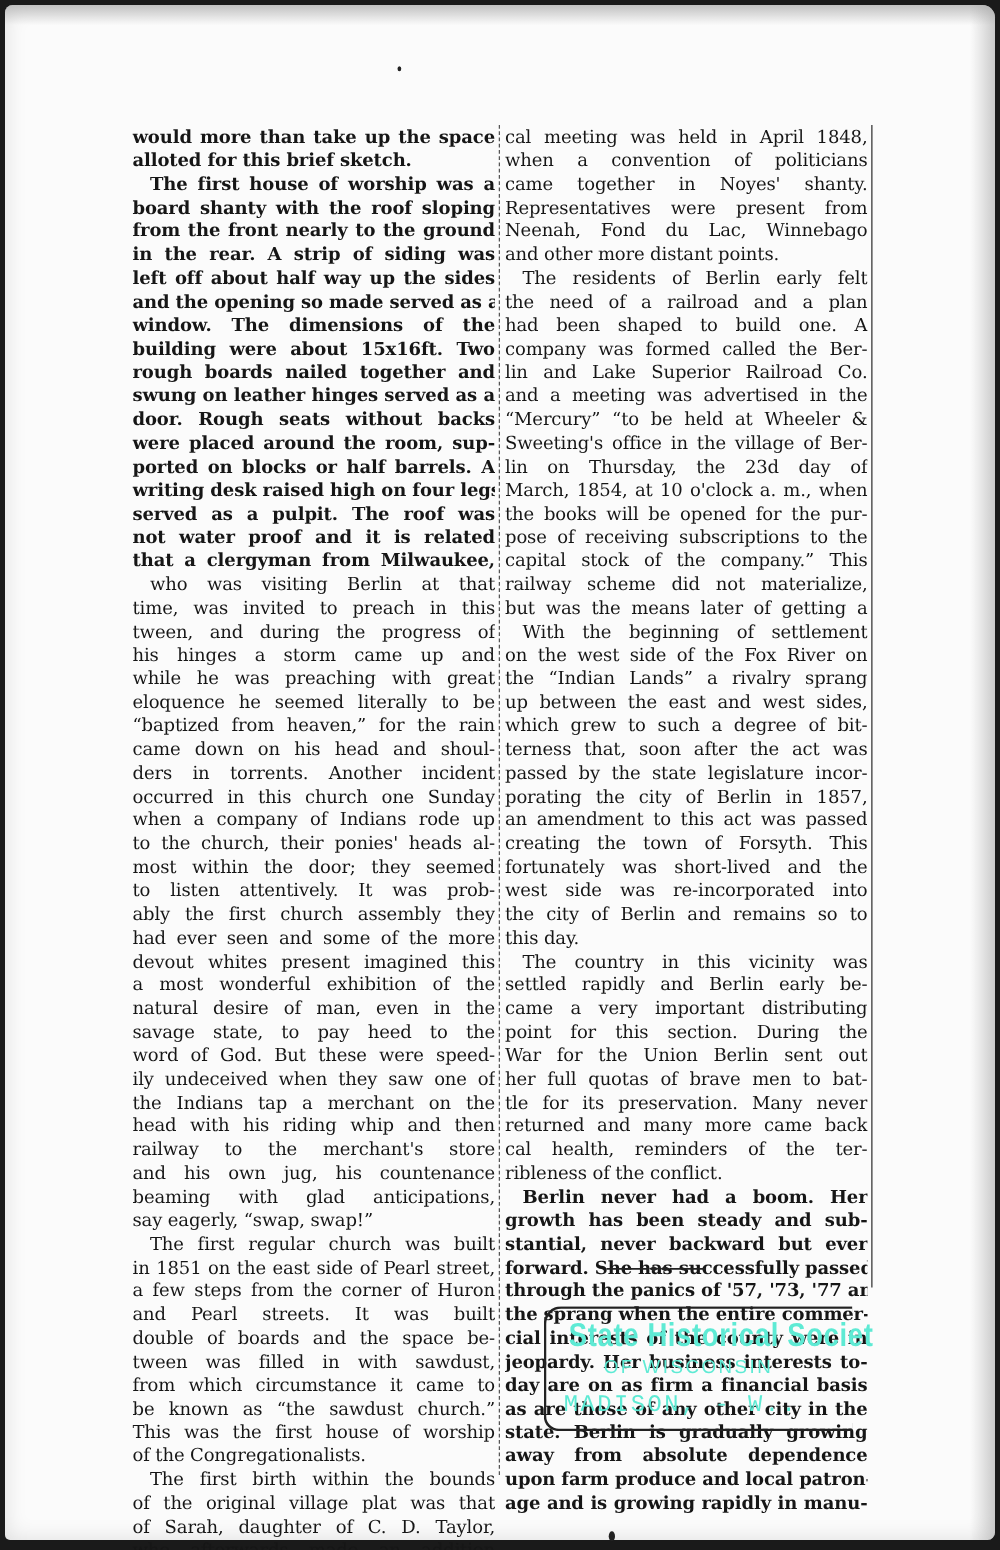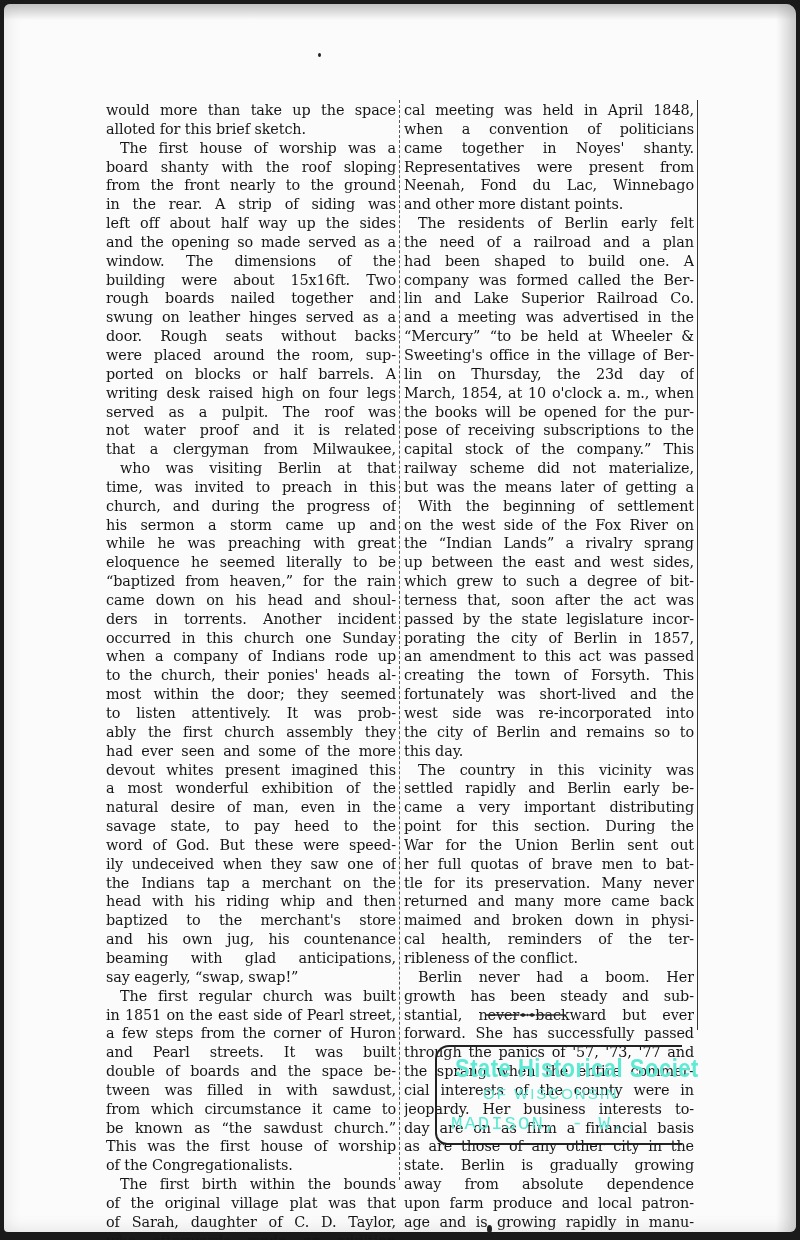--- a/index.html
+++ b/index.html
@@ -29,21 +29,21 @@
     font-size:14.4px; line-height:18.85px; color:#161616;
     letter-spacing:-0.1px;
   }
   .col-left { left:106px; width:290px; }
   .col-right { left:404px; width:290px; }
   .rule {
     position:absolute; width:0; border-left:1.4px solid #333;
   }
   .rule-mid { left:399px; top:100px; height:1080px; border-left-style:dashed; border-left-color:#555; }
   .rule-right { left:697px; top:100px; height:930px; }
-  .bold { font-weight:normal; }
+  .bold { font-weight:bold; }
   .line { display:block; text-align:justify; text-align-last:justify; white-space:nowrap; overflow:hidden; height:18.85px; }
   .line.last { text-align-last:left; }
   .line.indent { padding-left:14px; }
   .dingbat {
     position:absolute; left:485px; top:1012px; width:80px; height:6px;
   }
   .stamp {
     position:absolute; left:435px; top:1045px; width:245px; height:96px;
     border:2px solid #222; border-right:none; border-radius:14px 0 0 12px;
     color:#5eead4;
@@ -77,43 +77,43 @@
     <span class="line bold">swung on leather hinges served as a</span>
     <span class="line bold">door. Rough seats without backs</span>
     <span class="line bold">were placed around the room, sup-</span>
     <span class="line bold">ported on blocks or half barrels. A</span>
     <span class="line bold">writing desk raised high on four legs</span>
     <span class="line bold">served as a pulpit. The roof was</span>
     <span class="line bold">not water proof and it is related</span>
     <span class="line bold">that a clergyman from Milwaukee,</span>
     <span class="line indent">who was visiting Berlin at that</span>
     <span class="line">time, was invited to preach in this</span>
-    <span class="line">church, and during the progress of</span>
-    <span class="line">his sermon a storm came up and</span>
+    <span class="line">tween, and during the progress of</span>
+    <span class="line">his hinges a storm came up and</span>
     <span class="line">while he was preaching with great</span>
     <span class="line">eloquence he seemed literally to be</span>
     <span class="line">“baptized from heaven,” for the rain</span>
     <span class="line">came down on his head and shoul-</span>
     <span class="line">ders in torrents. Another incident</span>
     <span class="line">occurred in this church one Sunday</span>
     <span class="line">when a company of Indians rode up</span>
     <span class="line">to the church, their ponies' heads al-</span>
     <span class="line">most within the door; they seemed</span>
     <span class="line">to listen attentively. It was prob-</span>
     <span class="line">ably the first church assembly they</span>
     <span class="line">had ever seen and some of the more</span>
     <span class="line">devout whites present imagined this</span>
     <span class="line">a most wonderful exhibition of the</span>
     <span class="line">natural desire of man, even in the</span>
     <span class="line">savage state, to pay heed to the</span>
     <span class="line">word of God. But these were speed-</span>
     <span class="line">ily undeceived when they saw one of</span>
     <span class="line">the Indians tap a merchant on the</span>
     <span class="line">head with his riding whip and then</span>
-    <span class="line">baptized to the merchant's store</span>
+    <span class="line">railway to the merchant's store</span>
     <span class="line">and his own jug, his countenance</span>
     <span class="line">beaming with glad anticipations,</span>
     <span class="line last">say eagerly, “swap, swap!”</span>
     <span class="line indent">The first regular church was built</span>
     <span class="line">in 1851 on the east side of Pearl street,</span>
     <span class="line">a few steps from the corner of Huron</span>
     <span class="line">and Pearl streets. It was built</span>
     <span class="line">double of boards and the space be-</span>
     <span class="line">tween was filled in with sawdust,</span>
     <span class="line">from which circumstance it came to</span>
@@ -162,21 +162,20 @@
     <span class="line">the city of Berlin and remains so to</span>
     <span class="line last">this day.</span>
     <span class="line indent">The country in this vicinity was</span>
     <span class="line">settled rapidly and Berlin early be-</span>
     <span class="line">came a very important distributing</span>
     <span class="line">point for this section. During the</span>
     <span class="line">War for the Union Berlin sent out</span>
     <span class="line">her full quotas of brave men to bat-</span>
     <span class="line">tle for its preservation. Many never</span>
     <span class="line">returned and many more came back</span>
-    <span class="line">maimed and broken down in physi-</span>
     <span class="line">cal health, reminders of the ter-</span>
     <span class="line last">ribleness of the conflict.</span>
     <span class="line indent bold">Berlin never had a boom. Her</span>
     <span class="line bold">growth has been steady and sub-</span>
     <span class="line bold">stantial, never backward but ever</span>
     <span class="line bold">forward. She has successfully passed</span>
     <span class="line bold">through the panics of '57, '73, '77 and</span>
     <span class="line bold">the sprang when the entire commer-</span>
     <span class="line bold">cial interests of the county were in</span>
     <span class="line bold">jeopardy. Her business interests to-</span>

